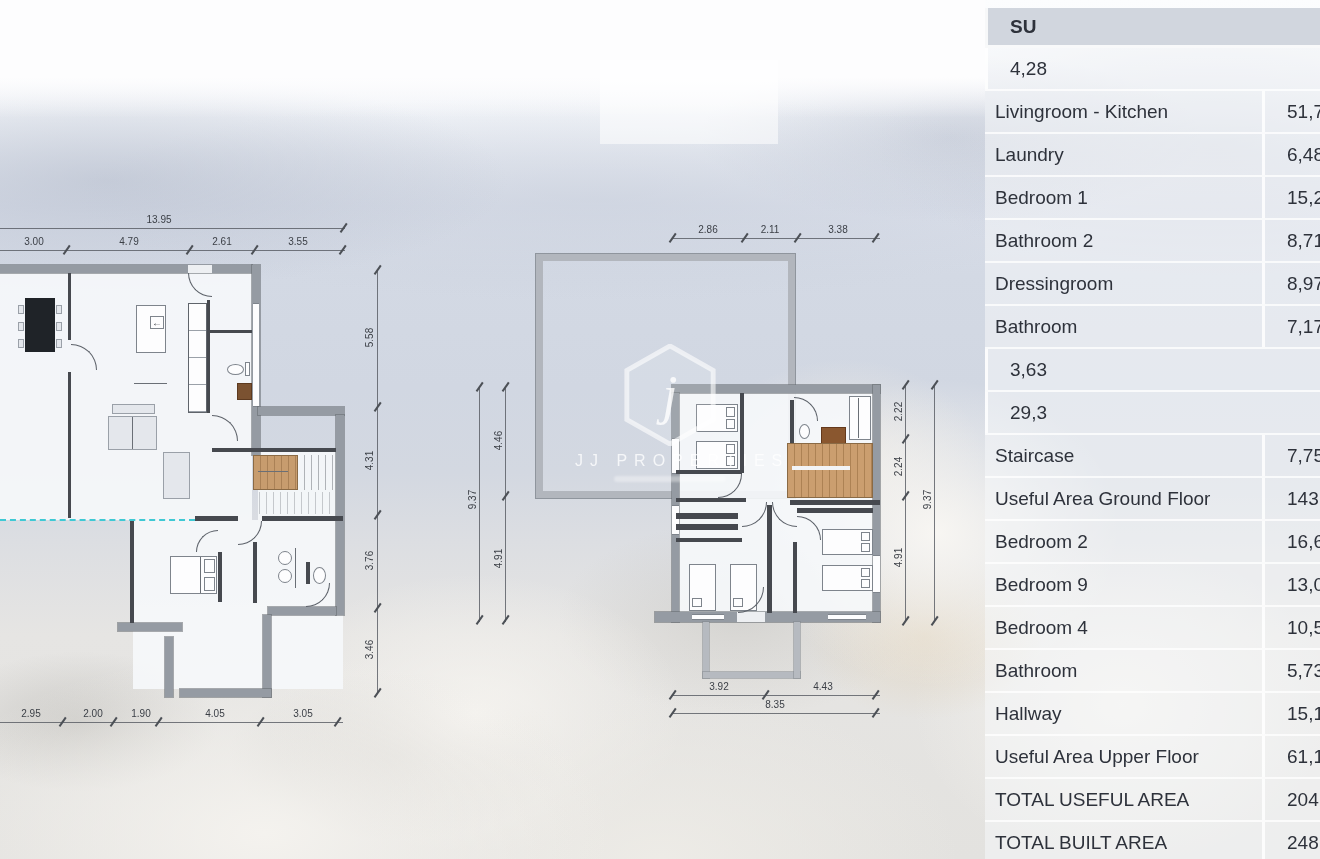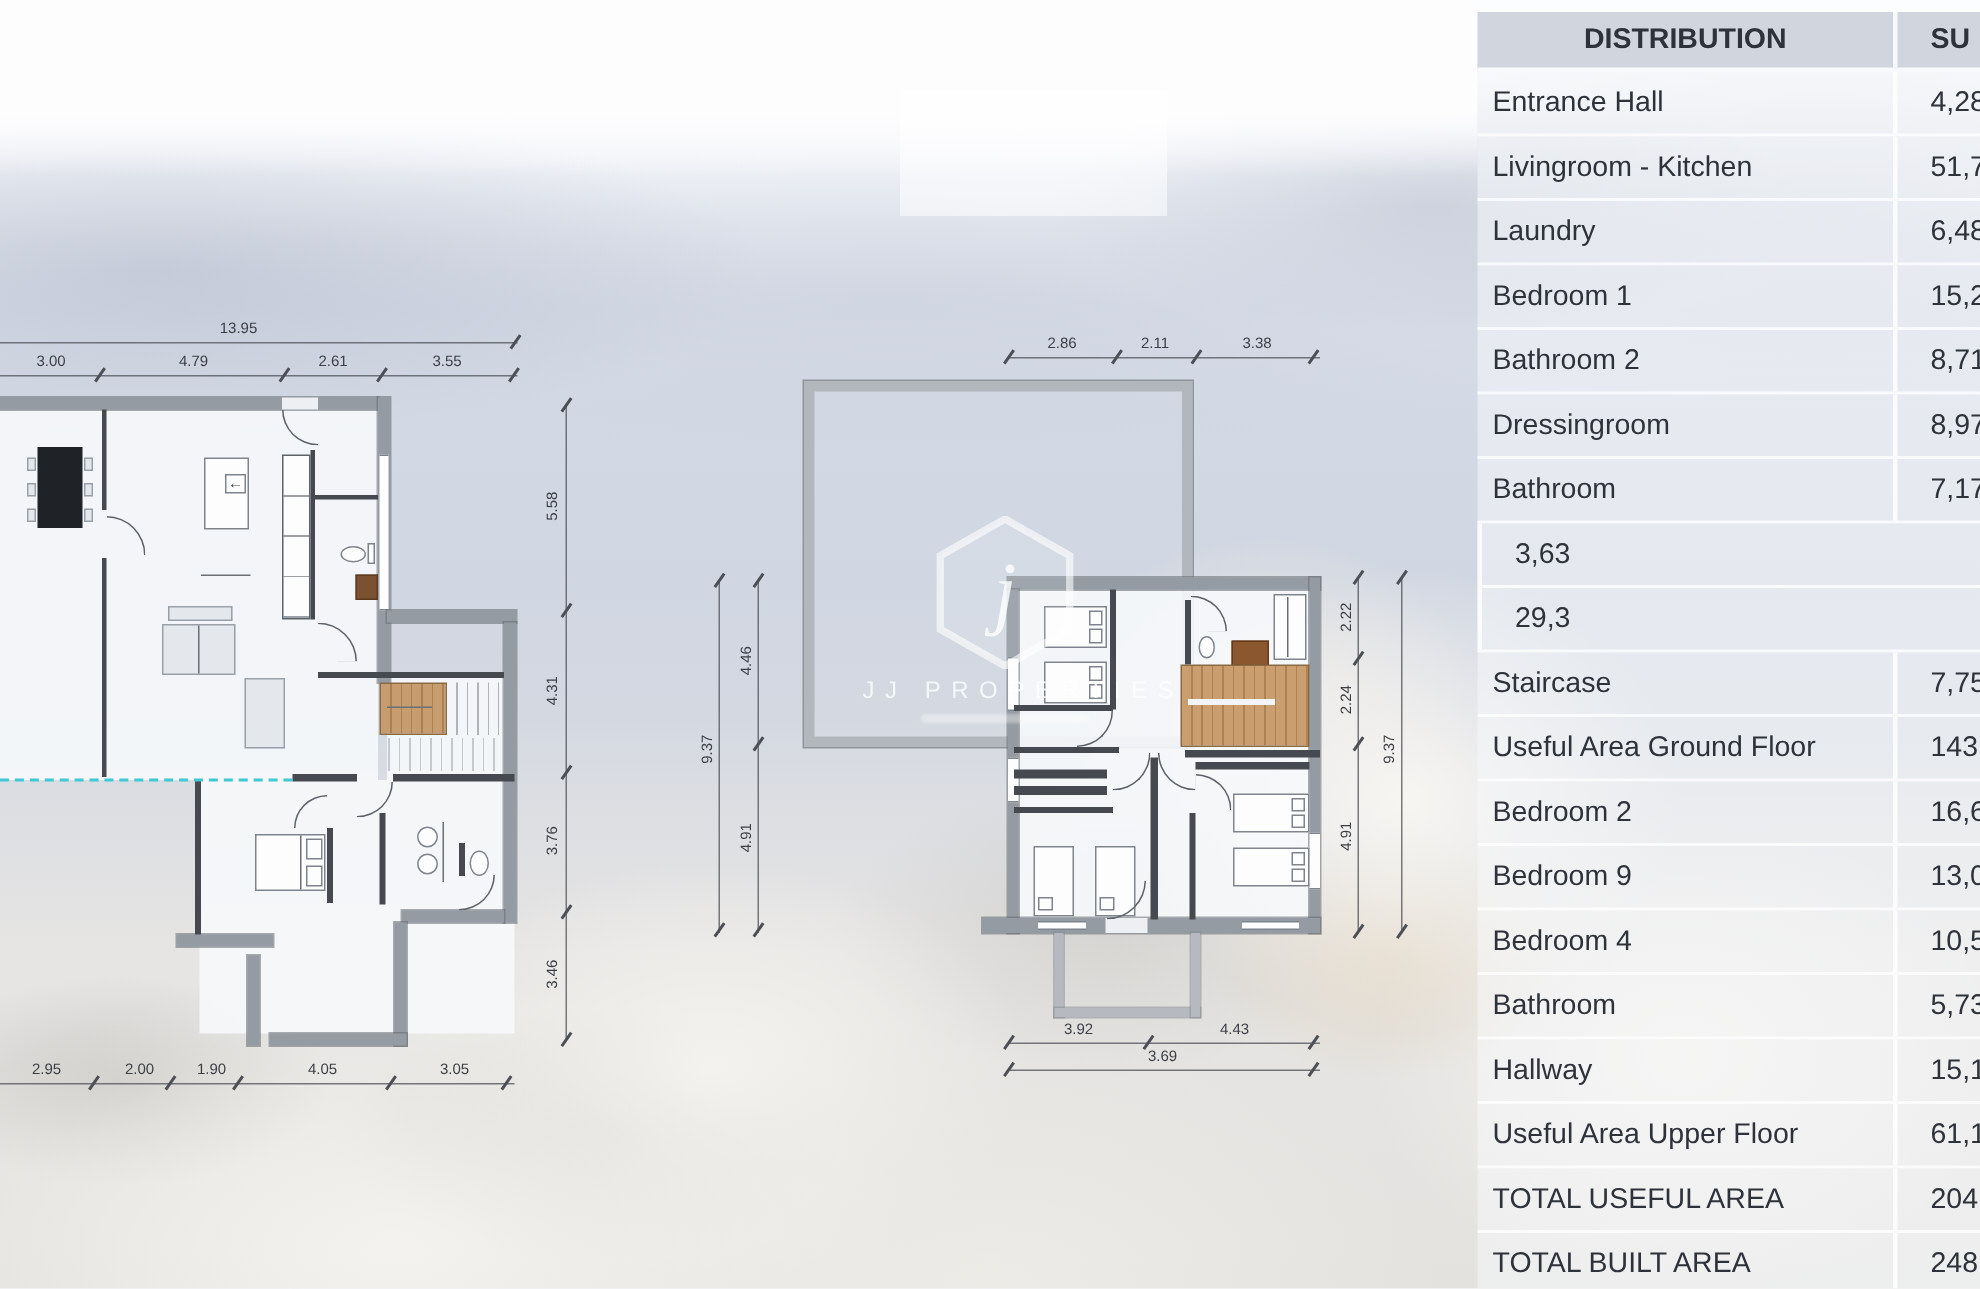--- a/index.html
+++ b/index.html
@@ -281,39 +281,37 @@
     <div class="dtv" style="left:907px;top:494px">9.37</div>
     <div class="dln" style="left:672px;top:695px;width:208px;height:1px"></div>
     <div class="tk" style="left:667px;top:694px"></div>
     <div class="tk" style="left:760px;top:694px"></div>
     <div class="tk" style="left:870px;top:694px"></div>
     <div class="dt" style="left:702px;top:681px">3.92</div>
     <div class="dt" style="left:806px;top:681px">4.43</div>
     <div class="dln" style="left:672px;top:713px;width:208px;height:1px"></div>
     <div class="tk" style="left:667px;top:712px"></div>
     <div class="tk" style="left:870px;top:712px"></div>
-    <div class="dt" style="left:758px;top:699px">3.69</div>
+    <div class="dt" style="left:758px;top:699px">8.35</div>
   </div>
 
   <div id="watermark">
     <svg width="92" height="102" viewBox="0 0 92 104" style="display:block;margin:0 auto">
       <polygon points="46,2 90,27 90,77 46,102 2,77 2,27" fill="rgba(255,255,255,0.10)" stroke="rgba(255,255,255,0.60)" stroke-width="5"></polygon>
       <text x="46" y="70" font-size="56" fill="rgba(255,255,255,0.80)" text-anchor="middle" font-family="Liberation Serif, serif" font-style="italic">j</text>
     </svg>
     <div id="wm-name">JJ PROPERTIES</div>
     <div id="wm-sub"></div>
   </div>
 
   <div id="area-table">
     <div class="thead">
-      <div class="th c1">DISTRIBUTION</div>
       <div class="th c2">SU</div>
     </div>
     <div class="trow">
-        <div class="td c1">Entrance Hall</div>
         <div class="td c2">4,28</div>
       </div>
     <div class="trow">
         <div class="td c1">Livingroom - Kitchen</div>
         <div class="td c2">51,7</div>
       </div>
     <div class="trow">
         <div class="td c1">Laundry</div>
         <div class="td c2">6,48</div>
       </div>

